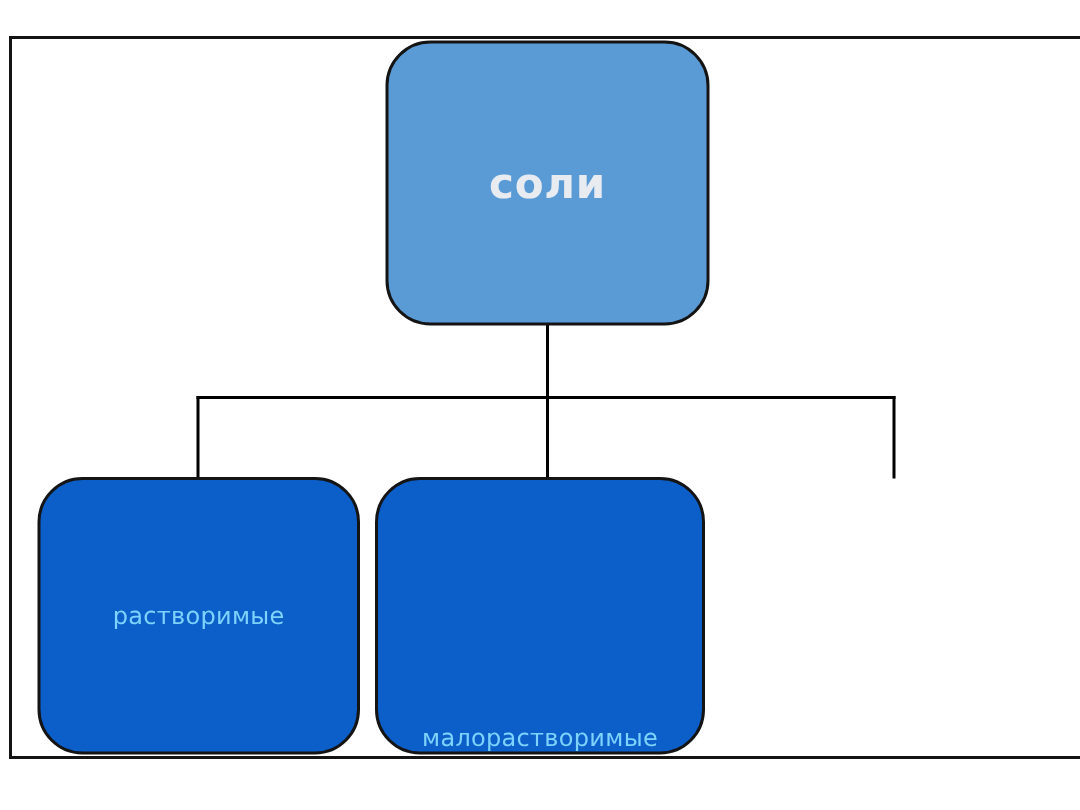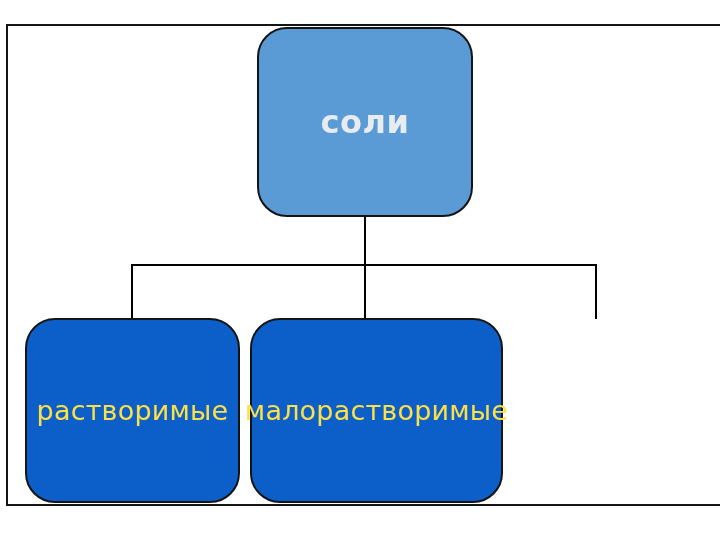--- a/index.html
+++ b/index.html
@@ -51,37 +51,37 @@
   }
   .node.root {
     left: 257px;
     top: 27px;
     width: 216px;
     height: 190px;
     background: #5b9bd5;
   }
   .node.root .label {
     color: #e8ecf1;
-    font-size: 32px;
+    font-size: 28px;
     font-weight: bold;
     letter-spacing: 0.5px;
   }
   .node.child {
     top: 318px;
     height: 185px;
     background: #0c5fc8;
   }
   .node.child .label {
-    color: #fde047;
-    font-size: 27px;
+    color: #7dd3fc;
+    font-size: 16px;
     font-weight: 400;
     letter-spacing: 0.2px;
   }
   .node.child-0 { left: 25px;  width: 215px; }
-  .node.child-1 { left: 250px; width: 253px; }
+  .node.child-1 { left: 250px; width: 220px; align-items: flex-end; }
   .node.child-2 { left: 480px; width: 219px; }
 </style>
 </head>
 <body>
 
 <div class="stage">
 
   <div class="frame"></div>
 
   <div class="line stem-mid"></div>

